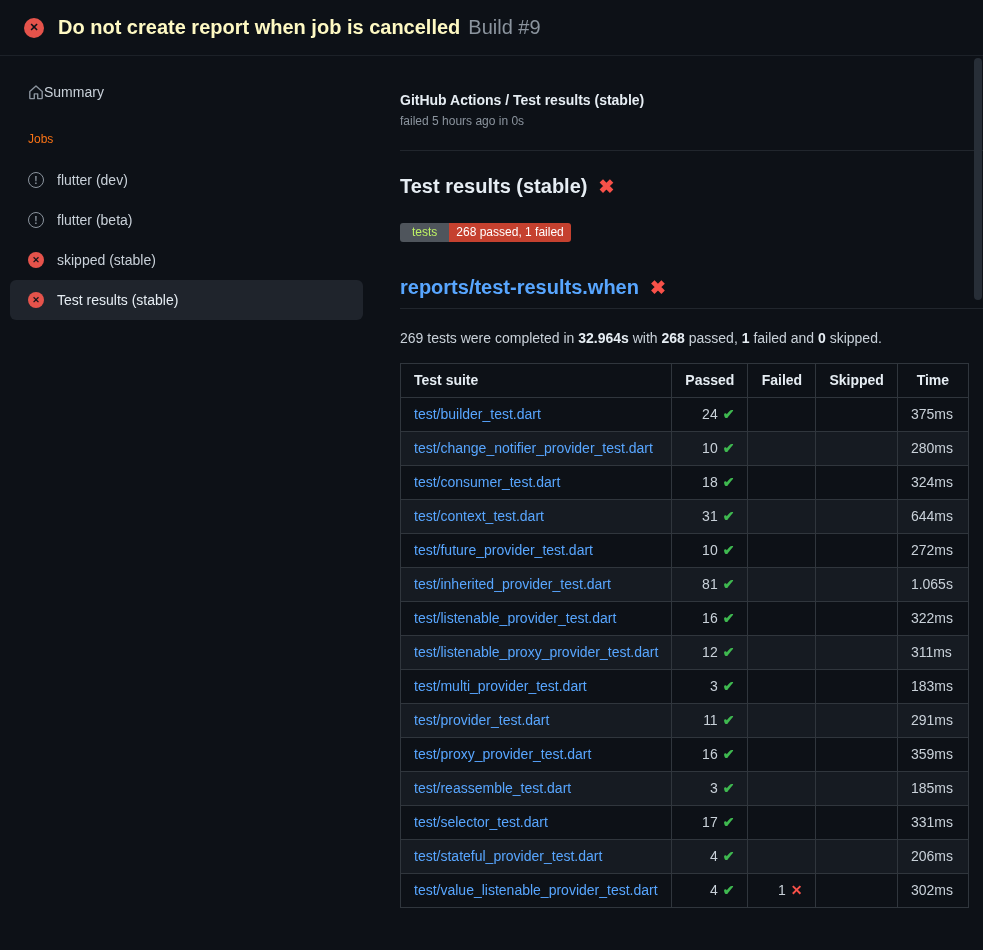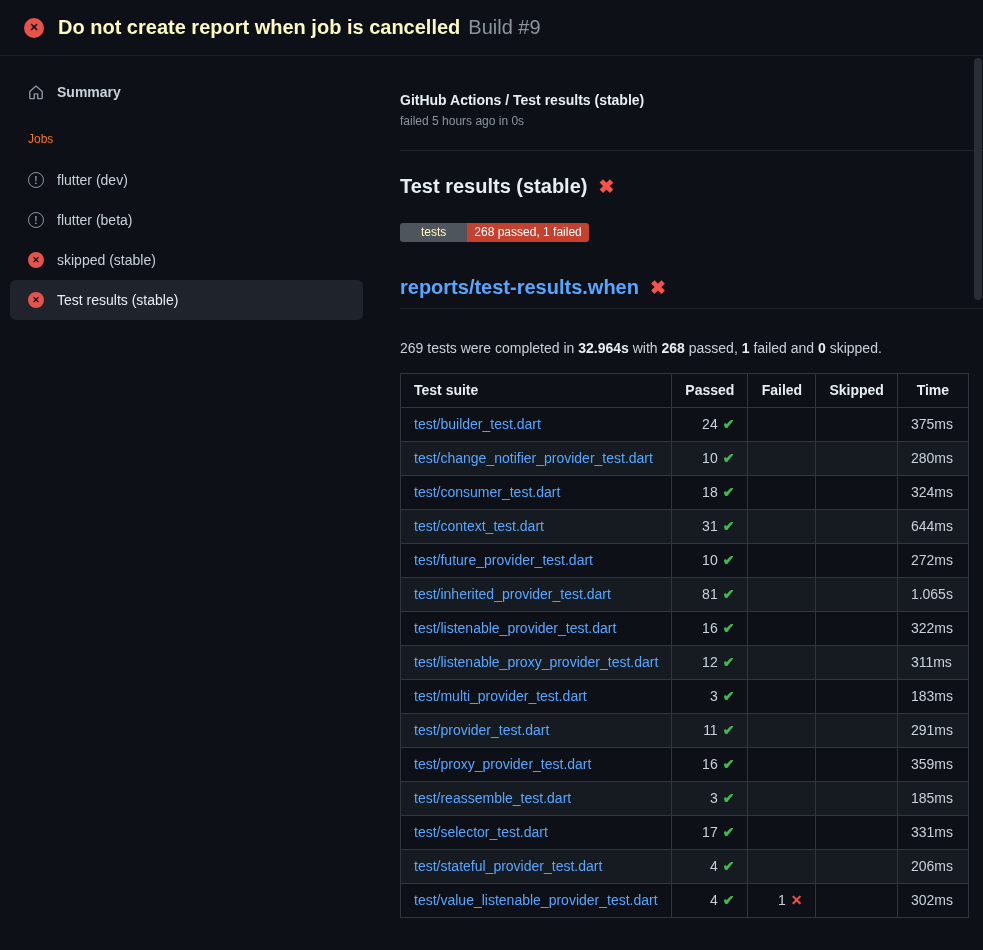--- a/index.html
+++ b/index.html
@@ -33,23 +33,23 @@
   }
   .build-number { margin-left:8px; font-size:20px; color:#8b949e; }
 
   
   .content { display:flex; height:893px; }
   .sidebar { width:375px; flex:none; padding-top:18px; }
   .main { flex:1; padding:36px 0 0 25px; }
 
   
   .sidebar-item {
-    display:flex; align-items:center; gap:13px;
+    display:flex; align-items:center; 
     height:36px; margin:0 12px 0 10px; padding:0 18px;
-    border-radius:6px; cursor:pointer;font-weight:bold;
+    border-radius:6px; cursor:pointer;
   }
   .sidebar-item .label { font-size:14px; color:#c9d1d9; }
   .jobs-heading {
     font-size:12px; color:#f97316;
     margin:22px 0 14px 28px;
   }
   .job-item {
     display:flex; align-items:center; gap:13px;
     height:40px; margin:0 12px 0 10px; padding:0 18px;
     border-radius:6px; cursor:pointer;
@@ -75,36 +75,36 @@
   .check-title-row { margin-top:24px; display:flex; align-items:center; }
   .check-title { font-size:20px; font-weight:bold; color:#e6edf3; }
   .heading-x { color:#f85149; font-size:19px; font-weight:900; margin-left:11px; }
 
   
   .badge {
     display:inline-flex; margin-top:25px;
     font-size:12px; line-height:14px;
     border-radius:3px; overflow:hidden;
   }
-  .badge-label { padding:2px 21px 3px; color:#fef9c3; }
+  .badge-label { padding:2px 12px 3px; color:#bef264; }
   .badge-value { padding:2px 7px 3px; color:#ffffff; }
 
   
   .report-title-row {
     margin-top:34px; padding-bottom:9px;
     border-bottom:1px solid #21262d;
     display:flex; align-items:center;
   }
   .report-link {
     font-size:20px; font-weight:bold; color:#58a6ff;
     text-decoration:none; cursor:pointer;
   }
 
   
-  .summary-line { margin-top:31px; font-size:14px; color:#c9d1d9; }
+  .summary-line { margin-top:21px; font-size:14px; color:#c9d1d9; }
   .summary-line strong { color:#e6edf3; }
 
   
   .results-table {
     margin-top:17px;
     border-collapse:collapse;
     font-size:14px;
     border-radius:29px;
   }
   .results-table th, .results-table td {

